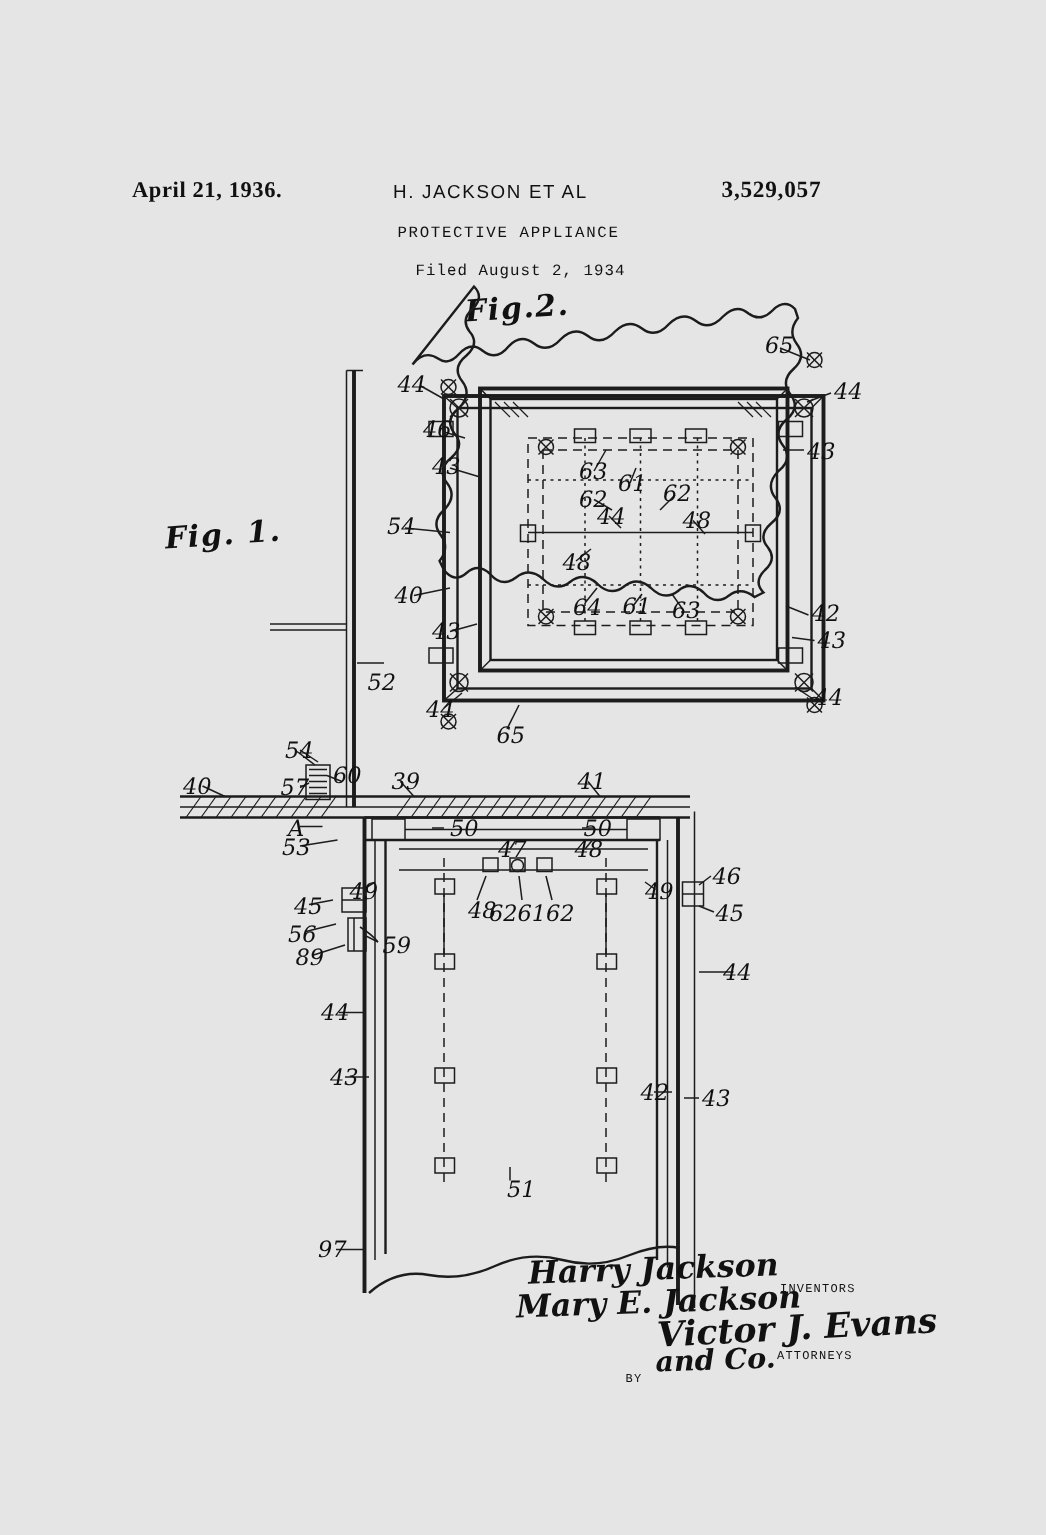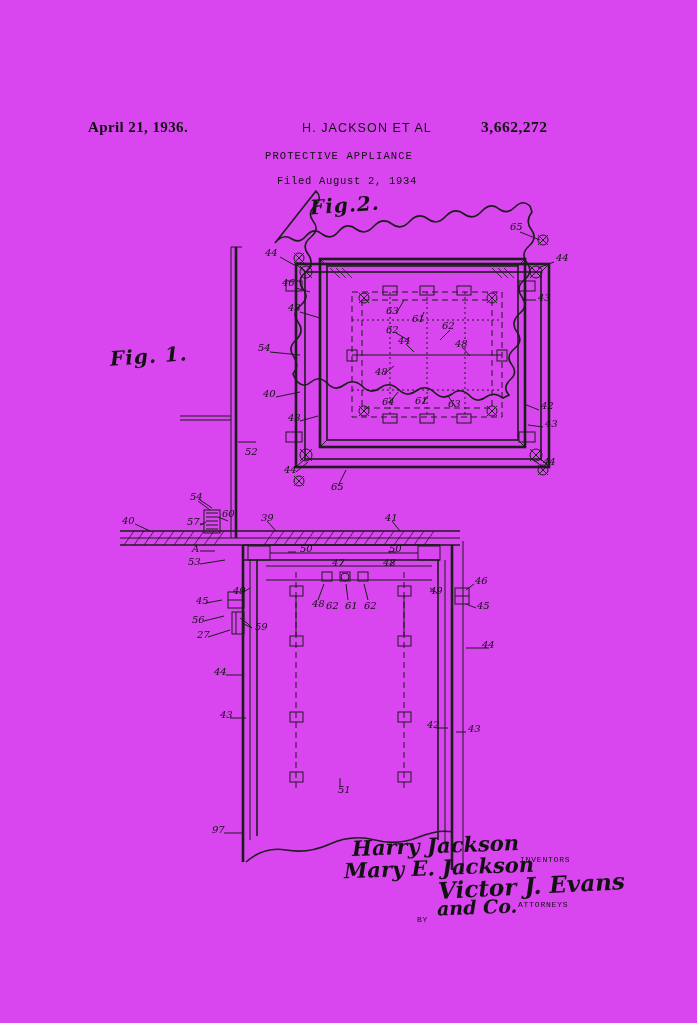--- a/index.html
+++ b/index.html
@@ -11,42 +11,41 @@
     width: 697px;
     height: 1023px;
     position: relative;
     overflow: hidden;
     font-family: "Liberation Serif", serif;
     color: #1a1a1a;
   }
   .page {
     position: absolute;
     inset: 0;
-    background: #d946ef;
+    background: #e5e5e5;
   }
   
   .hdr-date {
     position: absolute;
     left: 88px;
     top: 119px;
     font-family: "Liberation Serif", serif;
     font-weight: bold;
     font-size: 15px;
     letter-spacing: 0.4px;
     color: #111;
   }
   .hdr-authors {
     position: absolute;
     left: 262px;
     top: 121px;
     font-family: "Liberation Sans", sans-serif;
     font-size: 12.5px;
     letter-spacing: 1.1px;
     color: #111;
-    margin-left: 40px;
   }
   .hdr-patno {
     position: absolute;
     left: 481px;
     top: 118px;
     font-family: "Liberation Serif", serif;
     font-weight: bold;
     font-size: 15.5px;
     letter-spacing: 0.5px;
     color: #111;
@@ -98,21 +97,21 @@
   .thick { stroke-width: 2.6; }
   .dash { stroke-dasharray: 6 4; }
   .dot { stroke-dasharray: 2 3; }
   .hatch { stroke: #1c1c1c; stroke-width: 0.8; }
 
   
   .num {
     position: absolute;
     font-family: "DejaVu Serif", serif;
     font-style: italic;
-    font-size: 10px;
+    font-size: 15px;
     color: #111;
     white-space: nowrap;
   }
 
   
   .sig {
     position: absolute;
     font-family: "DejaVu Serif", serif;
     font-style: italic;
     font-weight: bold;
@@ -134,21 +133,21 @@
   #lbl-by { left: 417px; top: 915px; text-align: right; }
   #lbl-attorneys { left: 518px; top: 900px; }
 </style>
 </head>
 <body>
 
 <div class="page">
 
   <div class="hdr-date">April 21, 1936.</div>
   <div class="hdr-authors">H. JACKSON  ET AL</div>
-  <div class="hdr-patno">3,662,272</div>
+  <div class="hdr-patno">3,529,057</div>
   <div class="hdr-title">PROTECTIVE APPLIANCE</div>
   <div class="hdr-filed">Filed August 2, 1934</div>
 
   <div class="fig-label" id="fig2-label">Fig.2.</div>
   <div class="fig-label" id="fig1-label">Fig. 1.</div>
 
   <svg class="draw" viewBox="0 0 697 1023">
 
     <path class="ln med" d="M275,243 q8,-10 17,-4 q7,5 14,-3 q8,-9 16,-2 q9,7 17,-3 q8,-9 17,-2 q9,7 18,-3 q9,-9 18,-2
       q9,7 18,-3 q9,-9 18,-2 q9,7 18,-3 q9,-9 18,-2 q9,7 18,-3 q9,-9 17,-2 q8,6 16,-2 q8,-8 15,-1 l2,6
@@ -457,21 +456,21 @@
   <div class="num" style="left:233px;top:585px">49</div>
   <div class="num" style="left:430px;top:585px">49</div>
   <div class="num" style="left:196px;top:595px">45</div>
   <div class="num" style="left:312px;top:598px">48</div>
   <div class="num" style="left:326px;top:600px">62</div>
   <div class="num" style="left:345px;top:600px">61</div>
   <div class="num" style="left:364px;top:600px">62</div>
   <div class="num" style="left:477px;top:600px">45</div>
   <div class="num" style="left:192px;top:614px">56</div>
   <div class="num" style="left:255px;top:621px">59</div>
-  <div class="num" style="left:197px;top:629px">27</div>
+  <div class="num" style="left:197px;top:629px">89</div>
   <div class="num" style="left:482px;top:639px">44</div>
   <div class="num" style="left:214px;top:666px">44</div>
   <div class="num" style="left:220px;top:709px">43</div>
   <div class="num" style="left:427px;top:719px">42</div>
   <div class="num" style="left:468px;top:723px">43</div>
   <div class="num" style="left:338px;top:784px">51</div>
   <div class="num" style="left:212px;top:824px">97</div>
 
   <div class="sig" id="sig-name1">Harry Jackson</div>
   <div class="sig" id="sig-name2">Mary E. Jackson</div>

